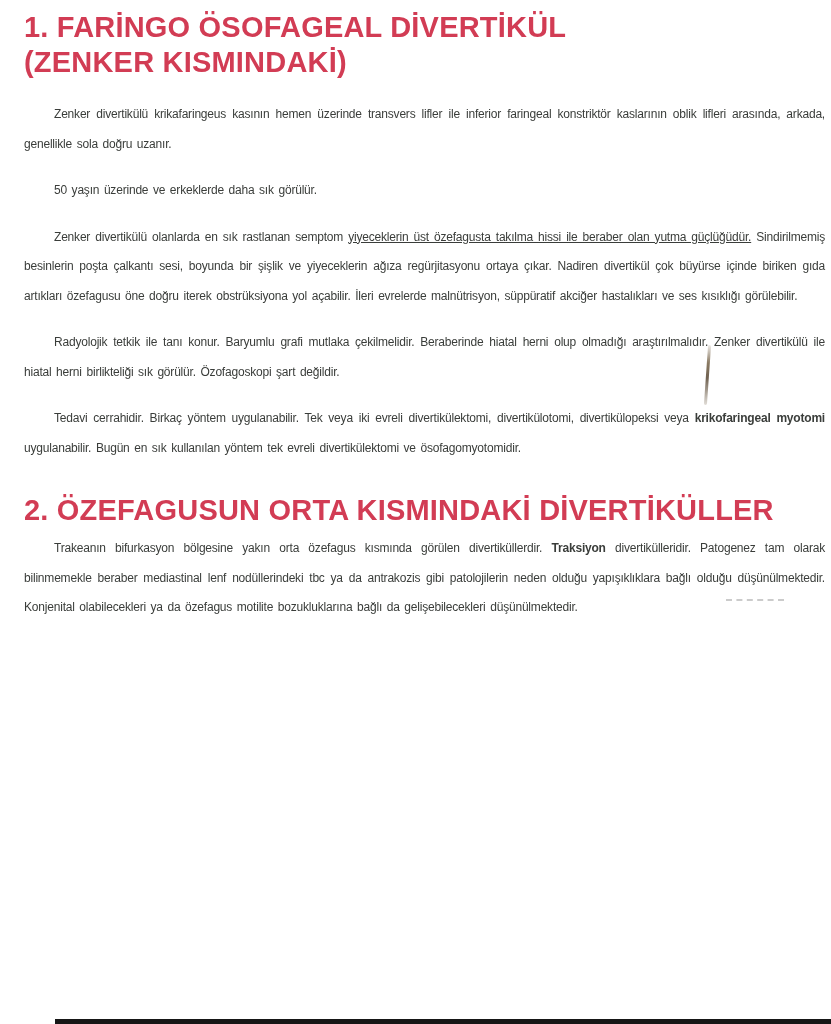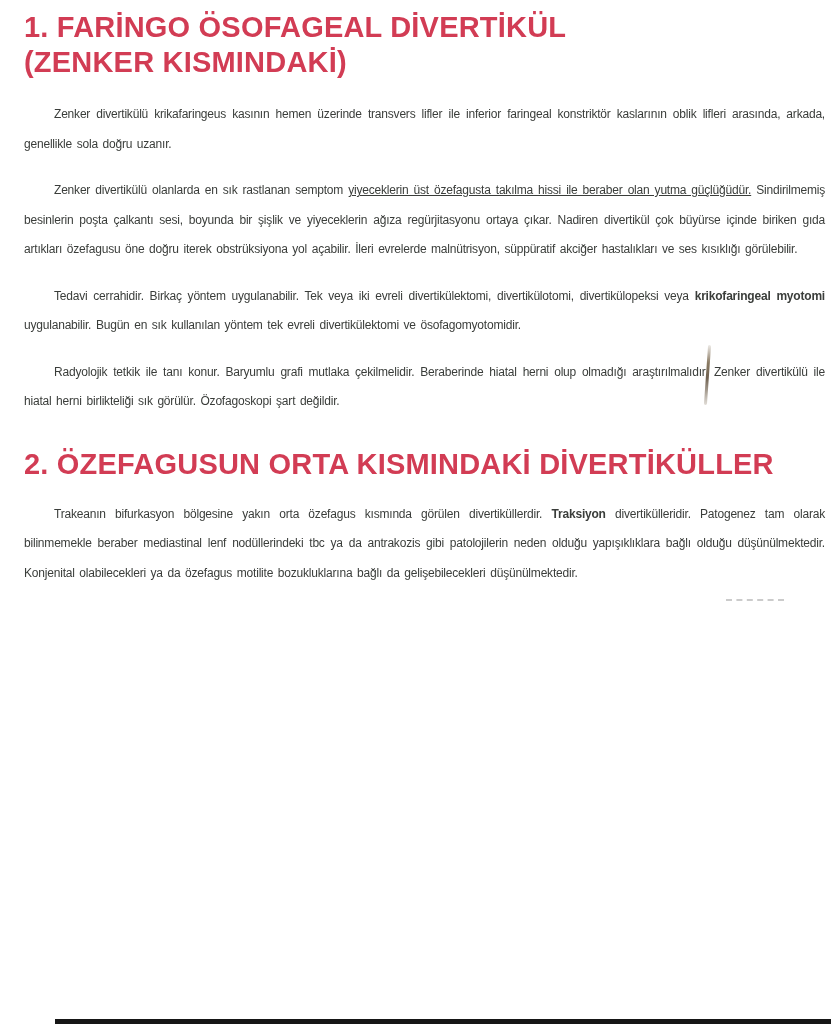--- a/index.html
+++ b/index.html
@@ -19,21 +19,21 @@
   .doc-heading {
     color: #d23c54;
     font-weight: bold;
     font-size: 29px;
     line-height: 35px;
     letter-spacing: 0.2px;
     margin: 0 0 20px 0;
     font-family: "Liberation Sans", sans-serif;
   }
   .doc-heading .hline { display: block; }
-  .doc-heading.second { margin-top: 30px; margin-bottom: 18px; }
+  .doc-heading.second { margin-top: 30px; margin-bottom: 6px; }
   p.body-par {
     color: #3a3d3a;
     font-size: 12px;
     line-height: 29.5px;
     text-align: justify;
     text-indent: 30px;
     letter-spacing: -0.2px;
     word-spacing: 1.5px;
     margin: 0 0 17px 0;
   }
@@ -67,28 +67,29 @@
 
 <div class="page">
 
   <h1 class="doc-heading">
     <span class="hline">1. FARİNGO ÖSOFAGEAL DİVERTİKÜL</span>
     <span class="hline">(ZENKER KISMINDAKİ)</span>
   </h1>
 
   <p class="body-par"><span>Zenker divertikülü krikafaringeus kasının hemen üzerinde transvers lifler ile inferior faringeal konstriktör kaslarının oblik lifleri arasında, arkada, genellikle sola doğru uzanır.</span></p>
 
+  <p class="body-par"><span>50 yaşın üzerinde ve erkeklerde daha sık görülür.</span></p>
 
 
 
   <p class="body-par"><span>Zenker divertikülü olanlarda en sık rastlanan semptom </span><span class="underline">yiyeceklerin üst özefagusta takılma hissi ile beraber olan yutma güçlüğüdür.</span><span> Sindirilmemiş besinlerin poşta çalkantı sesi, boyunda bir şişlik ve yiyeceklerin ağıza regürjitasyonu ortaya çıkar. Nadiren divertikül çok büyürse içinde biriken gıda artıkları özefagusu öne doğru iterek obstrüksiyona yol açabilir. İleri evrelerde malnütrisyon, süppüratif akciğer hastalıkları ve ses kısıklığı görülebilir.</span></p>
 
+  <p class="body-par"><span>Radyolojik tetkik ile tanı konur. Baryumlu grafi mutlaka çekilmelidir. Beraberinde hiatal herni olup olmadığı araştırılmalıdır. Zenker divertikülü ile hiatal herni birlikteliği sık görülür. Özofagoskopi şart değildir.</span></p>
+
   <p class="body-par"><span>Tedavi cerrahidir. Birkaç yöntem uygulanabilir. Tek veya iki evreli divertikülektomi, divertikülotomi, divertikülopeksi veya </span><span class="bold">krikofaringeal myotomi</span><span> uygulanabilir. Bugün en sık kullanılan yöntem tek evreli divertikülektomi ve ösofagomyotomidir.</span></p>
-
-  <p class="body-par"><span>Radyolojik tetkik ile tanı konur. Baryumlu grafi mutlaka çekilmelidir. Beraberinde hiatal herni olup olmadığı araştırılmalıdır. Zenker divertikülü ile hiatal herni birlikteliği sık görülür. Özofagoskopi şart değildir.</span></p>
 
   <h1 class="doc-heading second">
     <span class="hline">2. ÖZEFAGUSUN ORTA KISMINDAKİ DİVERTİKÜLLER</span>
   </h1>
 
   <p class="body-par"><span>Trakeanın bifurkasyon bölgesine yakın orta özefagus kısmında görülen divertiküllerdir. </span><span class="bold">Traksiyon</span><span> divertikülleridir. Patogenez tam olarak bilinmemekle beraber mediastinal lenf nodüllerindeki tbc ya da antrakozis gibi patolojilerin neden olduğu yapışıklıklara bağlı olduğu düşünülmektedir. Konjenital olabilecekleri ya da özefagus motilite bozukluklarına bağlı da gelişebilecekleri düşünülmektedir.</span></p>
 
 </div>
 
 <div class="smudge-vertical"></div>

